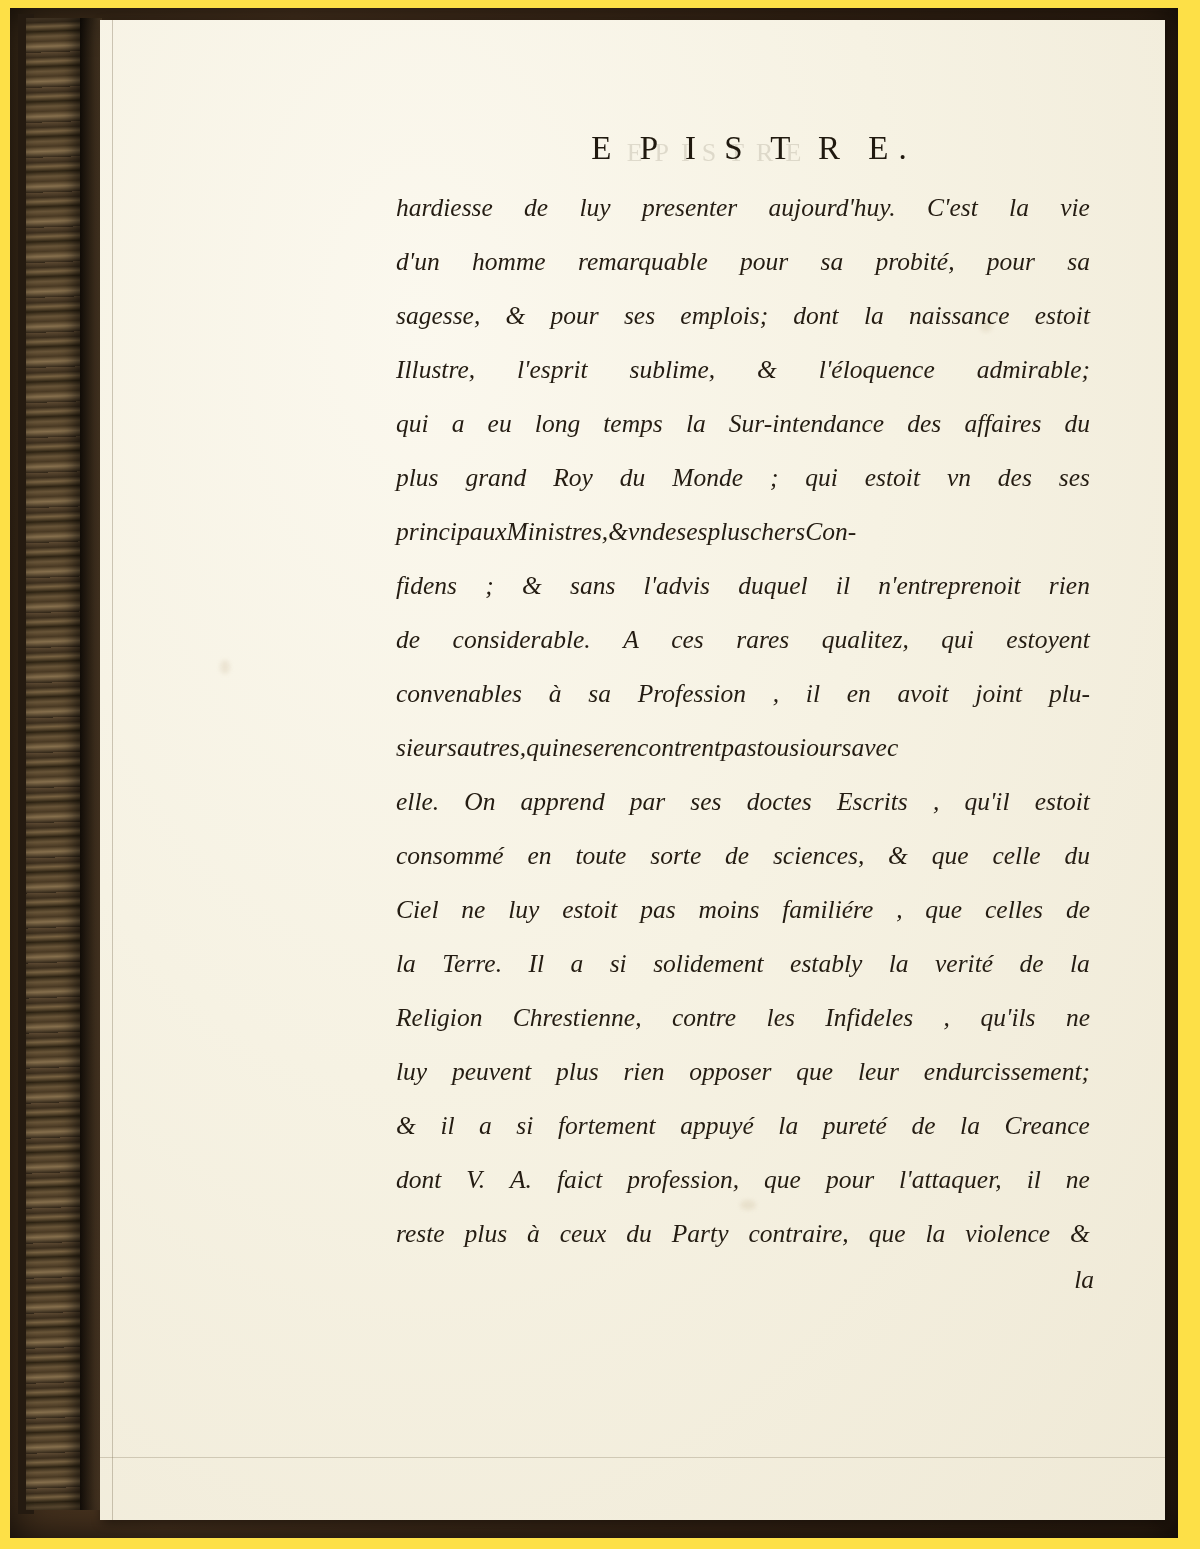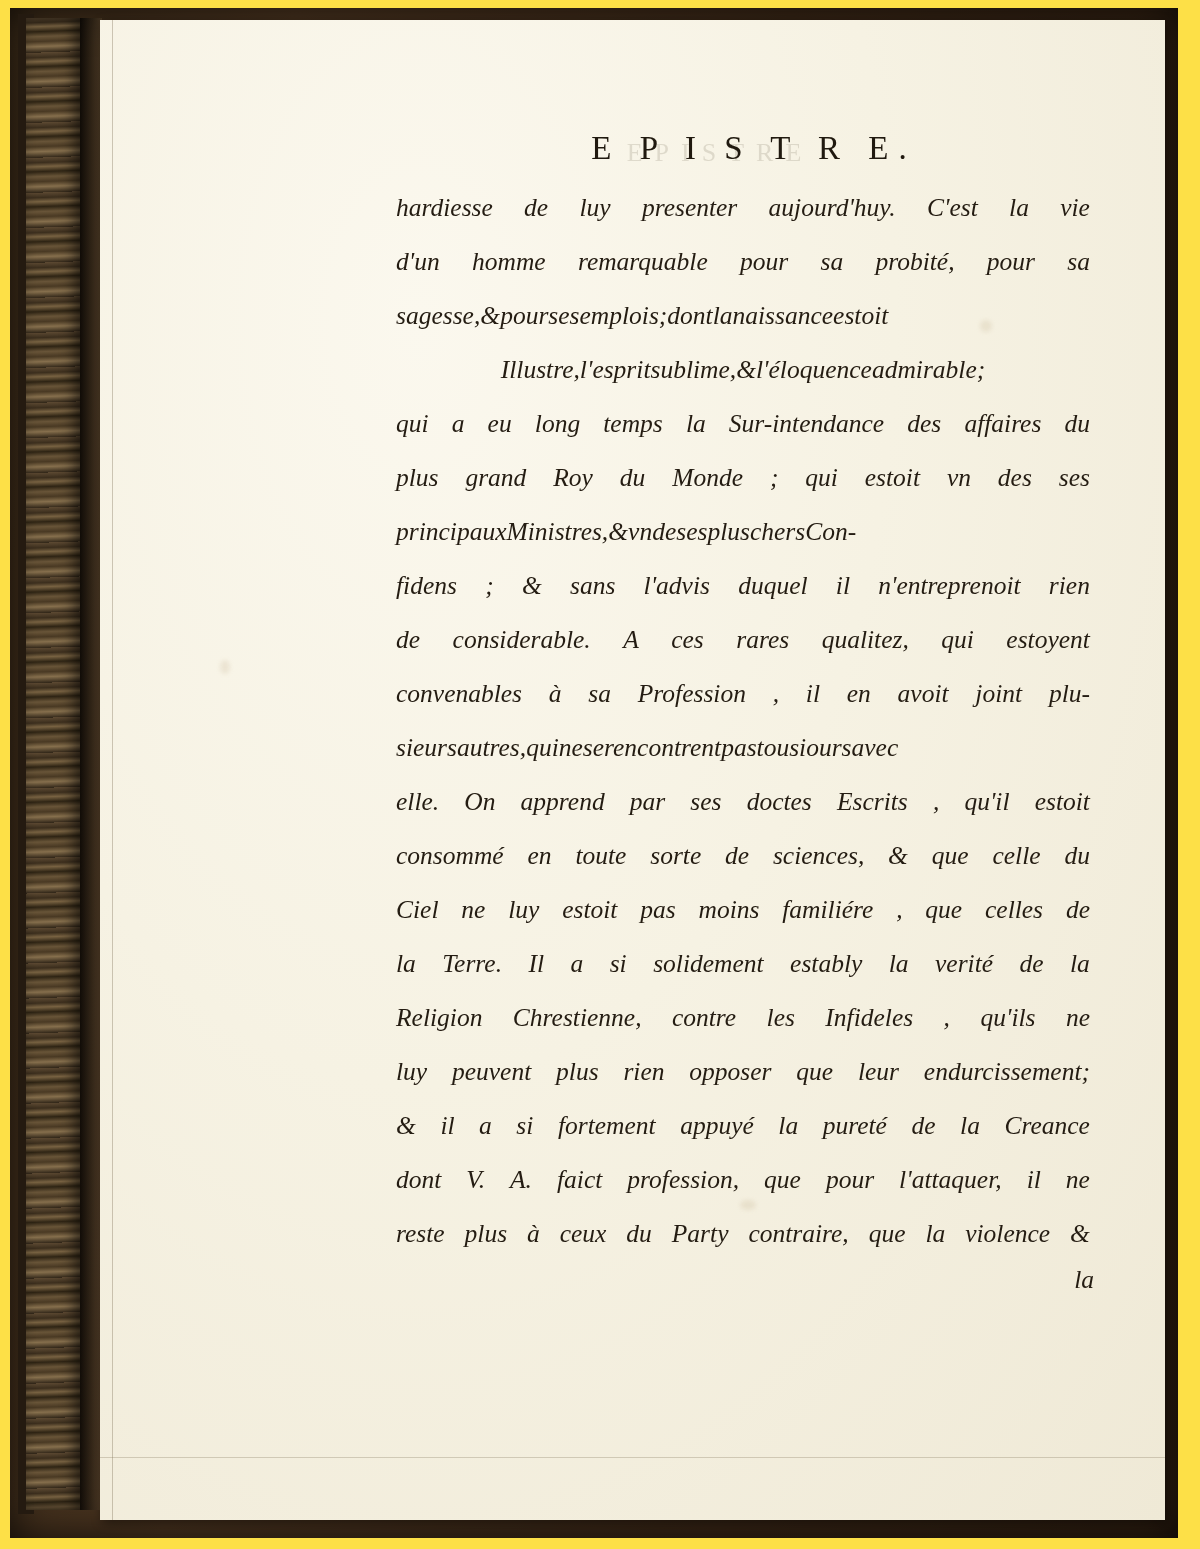--- a/index.html
+++ b/index.html
@@ -199,32 +199,32 @@
           <div class="p" style="text-align: justify; display: flex; justify-content: space-between;">
             <span>d'un</span>
             <span>homme</span>
             <span>remarquable</span>
             <span>pour</span>
             <span>sa</span>
             <span>probité,</span>
             <span>pour</span>
             <span>sa</span>
           </div>
-          <div class="p" style="text-align: justify; display: flex; justify-content: flex-start;">
+          <div class="p" style="text-align: justify; display: flex; justify-content: space-between;">
             <span>sagesse,</span>
             <span>&amp;</span>
             <span>pour</span>
             <span>ses</span>
             <span>emplois;</span>
             <span>dont</span>
             <span>la</span>
             <span>naissance</span>
             <span>estoit</span>
           </div>
-          <div class="p" style="text-align: justify; display: flex; justify-content: center;">
+          <div class="p" style="text-align: justify; display: flex; justify-content: space-between;">
             <span>Illustre,</span>
             <span>l'esprit</span>
             <span>sublime,</span>
             <span>&amp;</span>
             <span>l'éloquence</span>
             <span>admirable;</span>
           </div>
           <div class="p" style="text-align: justify; display: flex; justify-content: space-between;">
             <span>qui</span>
             <span>a</span>

